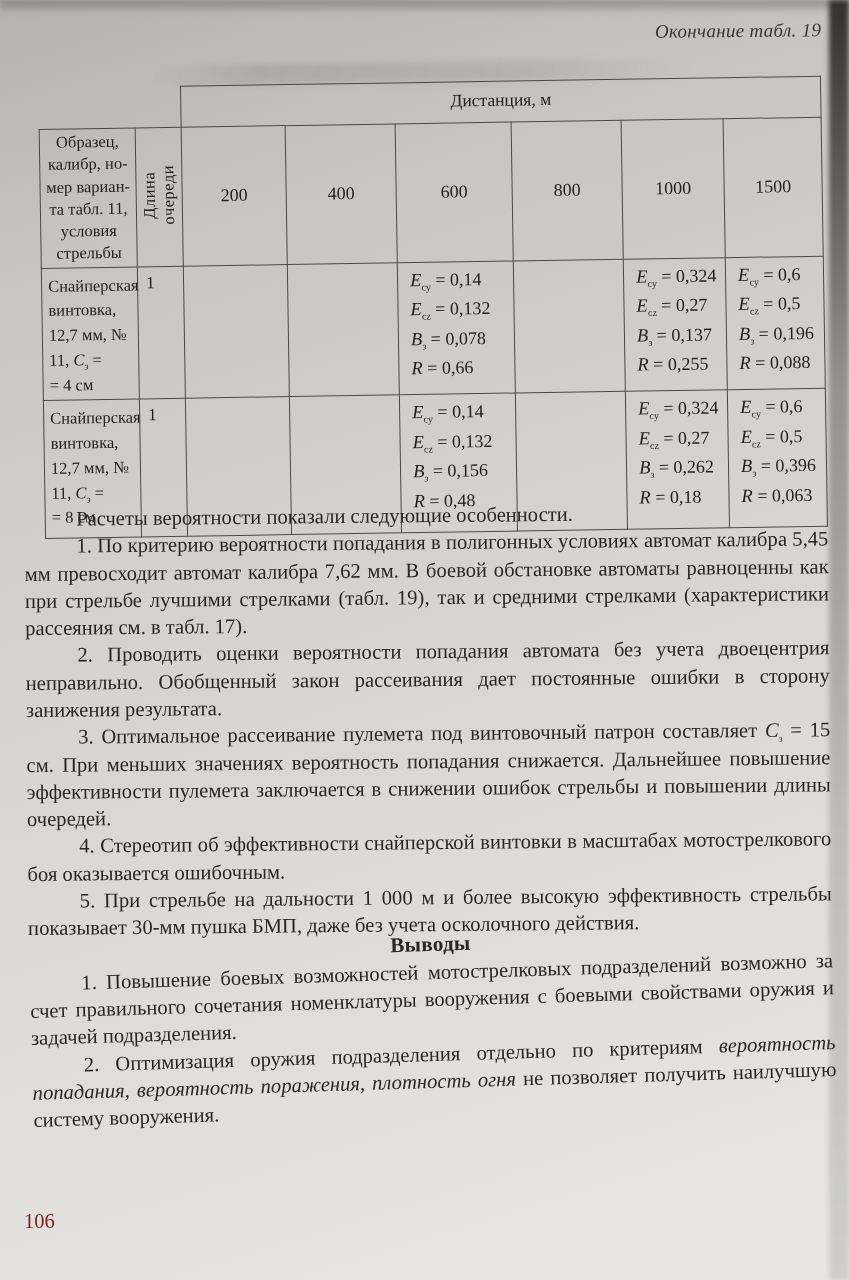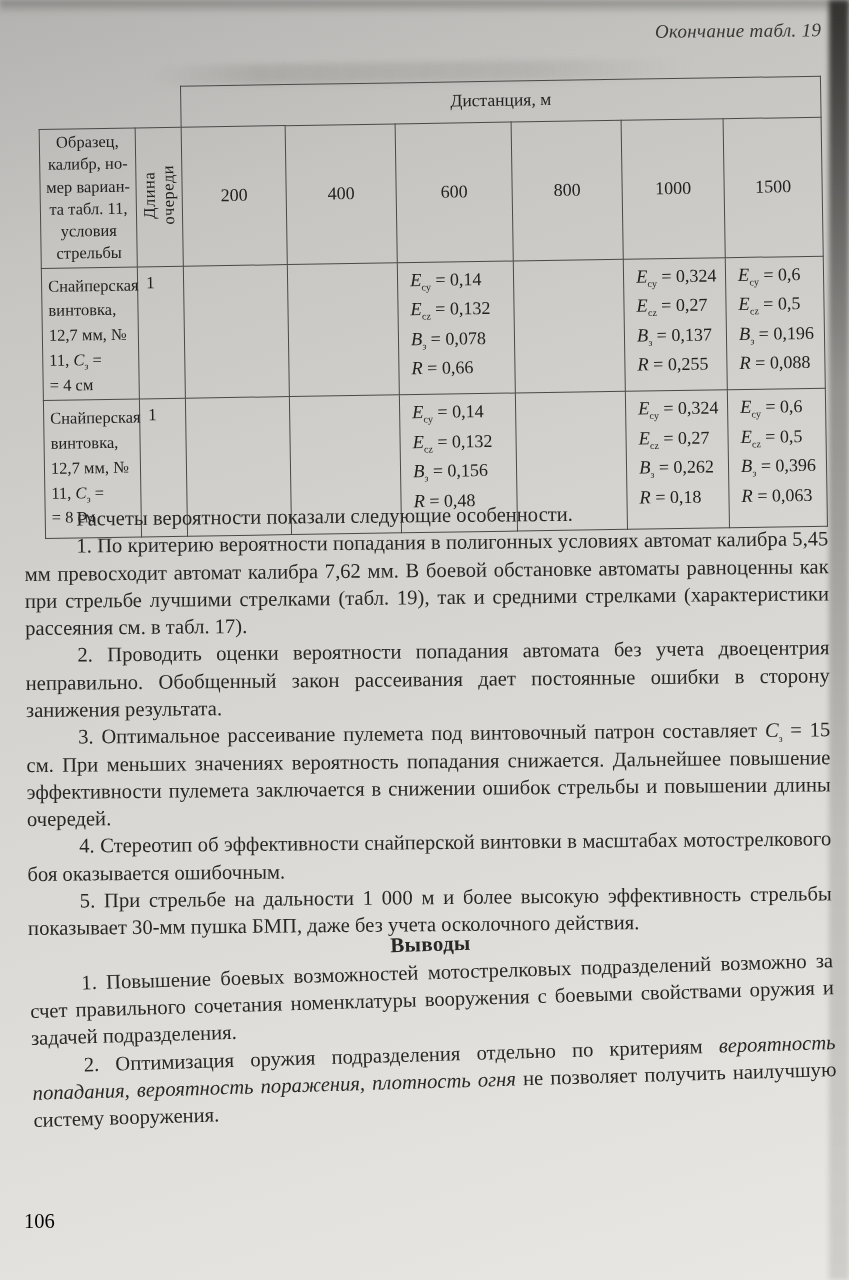--- a/index.html
+++ b/index.html
@@ -55,21 +55,21 @@
     font-size:20.6px;line-height:1.325;text-align:justify;
     transform:rotate(-.55deg);transform-origin:left top;
     color:#282726;
   }
   .textflow p{margin:0;text-indent:52px;}
   .heading{
     text-align:center;font-weight:bold;font-size:21px;margin:27px 0 23px 0;text-indent:0 !important;
     letter-spacing:.3px;
   }
   .tilt-more{transform:rotate(-1.15deg);transform-origin:left top;}
-  .pagenum{position:absolute;left:24px;top:1210px;font-size:20.5px;color:#000000;}
+  .pagenum{position:absolute;left:24px;top:1210px;font-size:20.5px;color:#7f1d1d;}
 </style>
 </head>
 <body>
 
 <div class="right-edge"></div>
 <div class="top-edge"></div>
 <div class="smudge"></div>
 
 <div class="caption">Окончание табл. 19</div>
 

